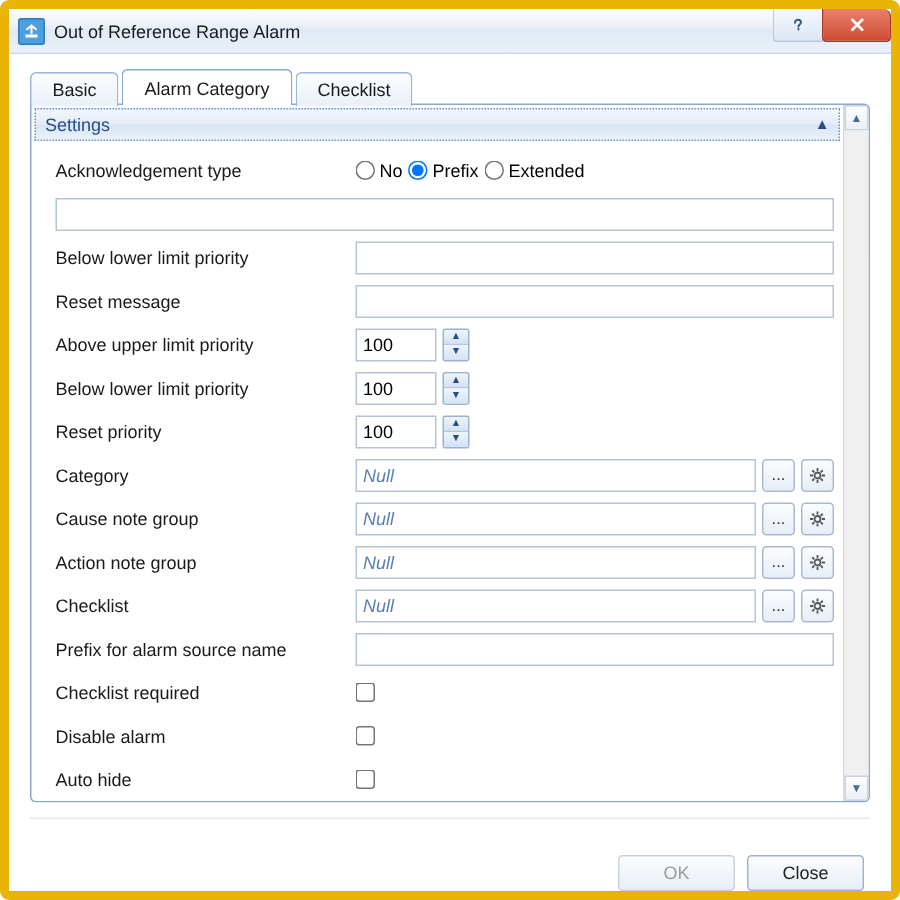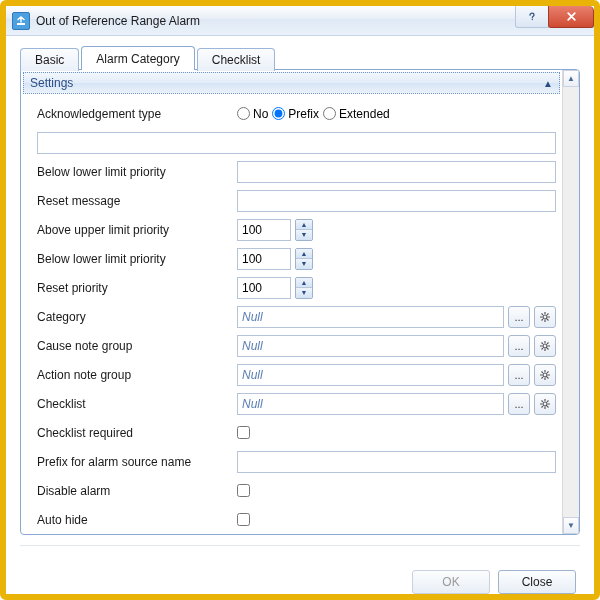--- a/index.html
+++ b/index.html
@@ -436,30 +436,30 @@
               <div class="icon-btn">
                   <svg width="12" height="12" viewBox="0 0 12 12">
                     <circle cx="6" cy="6" r="2" stroke-width="1.2"></circle>
                     <path d="M6 1v2M6 9v2M1 6h2M9 6h2M2.5 2.5l1.4 1.4M8.1 8.1l1.4 1.4M9.5 2.5l-1.4 1.4M3.9 8.1l-1.4 1.4" stroke-width="1.2"></path>
                   </svg>
                 </div>
             </div>
           </div>
 
           <div class="row">
+            <div class="lbl">Prefix for alarm source name</div>
+            <div class="ctrl">
+                <input type="text" class="full" value="" style="">
+              </div>
+          </div>
+
+          <div class="row">
             <div class="lbl">Checklist required</div>
             <div class="ctrl">
                 <input type="checkbox" style="">
-              </div>
-          </div>
-
-          <div class="row">
-            <div class="lbl">Prefix for alarm source name</div>
-            <div class="ctrl">
-                <input type="text" class="full" value="" style="">
               </div>
           </div>
 
           <div class="row">
             <div class="lbl">Disable alarm</div>
             <div class="ctrl">
                 <input type="checkbox" style="">
               </div>
           </div>
 

